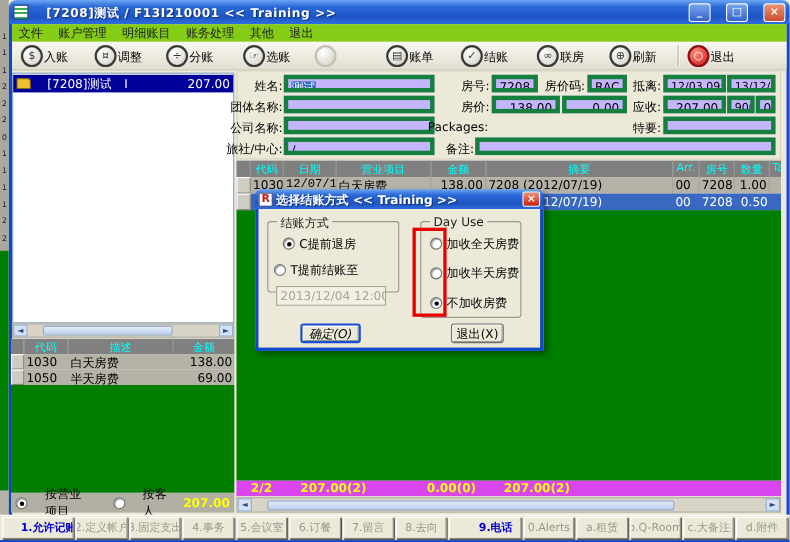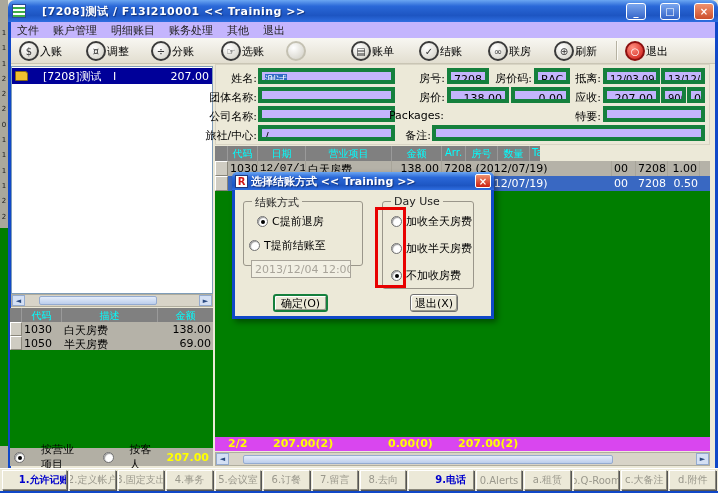--- a/index.html
+++ b/index.html
@@ -20,21 +20,21 @@
   .appicon { width:14px; height:14px; background:#fff; border:1px solid #2a4a9a; margin-right:4px;
     background:repeating-linear-gradient(180deg,#fff 0 2px,#3fae49 2px 4px); }
   .title-text { flex:1; font-size:11px; text-shadow:1px 1px 1px #10307a; letter-spacing:.5px; overflow:hidden; white-space:nowrap; }
   .winbtn { width:20px; height:17px; border-radius:3px; border:1px solid #fff; margin-left:2px;
     display:flex; align-items:center; justify-content:center; color:#fff; font-size:10px; font-weight:bold;
     background:linear-gradient(180deg,#7aa6ee,#3464c8); }
   .winbtn.close { background:linear-gradient(180deg,#f0926f,#cc4f2b); }
 
   .frame { left:8px; top:20px; width:710px; height:471px; border:3px solid #1048c8; border-top:none; background:#ece9d8; }
 
-  .menubar { left:11px; top:22px; width:704px; height:16px; background:#c4b5fd; display:flex; align-items:center; gap:14px; padding-left:6px; color:#222; }
+  .menubar { left:11px; top:22px; width:704px; height:16px; background:#84cc16; display:flex; align-items:center; gap:14px; padding-left:6px; color:#222; }
   .menubar span { cursor:default; }
 
   .toolbar { left:11px; top:38px; width:704px; height:26px;
     background:linear-gradient(180deg,#f8f7f2,#e2ded0); border-bottom:1px solid #c9c5b4; }
   .tbtn { position:absolute; top:2px; height:22px; display:flex; align-items:center; gap:1px; }
   .ticon { width:20px; height:20px; border-radius:50%; border:2px solid #3a3a3a; background:radial-gradient(circle at 35% 30%,#ffffff,#cfcdc2);
     display:flex; align-items:center; justify-content:center; font-size:10px; color:#333; }
   .ticon.faded { border-color:#c4c1b2; color:#d8d5c8; }
   .ticon.exit { border-color:#8c1010; background:radial-gradient(circle at 35% 30%,#ff8f80,#cc1510); color:#fff; font-weight:bold; }
   .tsep { position:absolute; left:605px; top:3px; width:2px; height:19px; border-left:1px solid #b6b2a2; border-right:1px solid #fcfbf6; }
@@ -97,21 +97,21 @@
   .dlg-title .t { flex:1; overflow:hidden; white-space:nowrap; text-shadow:1px 1px 1px #10307a; }
   .dlg-close { width:16px; height:14px; border-radius:2px; border:1px solid #fff; color:#fff; font-size:10px; font-weight:bold;
     display:flex; align-items:center; justify-content:center; background:linear-gradient(180deg,#f0926f,#cc1f10); }
   .dlg-body { position:absolute; left:0; top:18px; width:262px; height:129px; background:#ece9d8; border:3px solid #1048c8; border-top:none; }
   .grp { position:absolute; border:1px solid #9a968a; border-radius:3px; }
   .grp .legend { position:absolute; top:-7px; left:8px; background:#ece9d8; padding:0 3px; font-size:11px; color:#222; }
   .ropt { position:absolute; display:flex; align-items:center; gap:4px; white-space:nowrap; }
   .btn { position:absolute; background:#ece9d8; border:1px solid #707070; border-radius:3px;
     box-shadow:inset 1px 1px 0 #fff, inset -1px -1px 0 #9a9a8e; font-size:11px; color:#000;
     display:flex; align-items:center; justify-content:center; }
-  .btn.default { border:2px solid #15803d; }
+  .btn.default { border:2px solid #1d4ed8;font-style:italic; }
   .annot { left:375px; top:207px; width:31px; height:81px; border:3px solid #e80000; z-index:9; }
 </style>
 </head>
 <body>
 
 <div id="screen">
 
   <div class="abs bgstrip">
     <div class="abs bgstrip-green"></div>
     <div class="abs bgstrip-bottom"></div>
@@ -238,20 +238,21 @@
   <span class="lbl" style="right:287px;top:128px;">备注:</span>
   <div class="tb" style="left:432px;top:125px;width:273px;"></div>
 
   <div class="abs greenmain"></div>
   <div class="trow" style="left:215px;top:146px;">
     <div class="tc hdr" style="width:13px;"></div>
     <div class="tc hdr" style="width:30px;">代码</div>
     <div class="tc hdr" style="width:48px;">日期</div>
     <div class="tc hdr" style="width:86px;">营业项目</div>
     <div class="tc hdr" style="width:50px;">金额</div>
+    <div class="tc hdr" style="width:170px;">摘要</div>
     <div class="tc hdr" style="width:24px;">Arr.</div>
     <div class="tc hdr" style="width:32px;">房号</div>
     <div class="tc hdr" style="width:32px;">数量</div>
     <div class="tc hdr" style="width:10px;border-right:none;">Tag</div>
   </div>
   <div class="trow datarow1" style="left:215px;top:161px;">
     <div class="tc rowsel" style="width:13px;"></div>
     <div class="tc cell" style="width:30px;">1030</div>
     <div class="tc cell" style="width:48px;font-family:Liberation Mono, monospace;">12/07/19</div>
     <div class="tc cell" style="width:86px;">白天房费</div>

